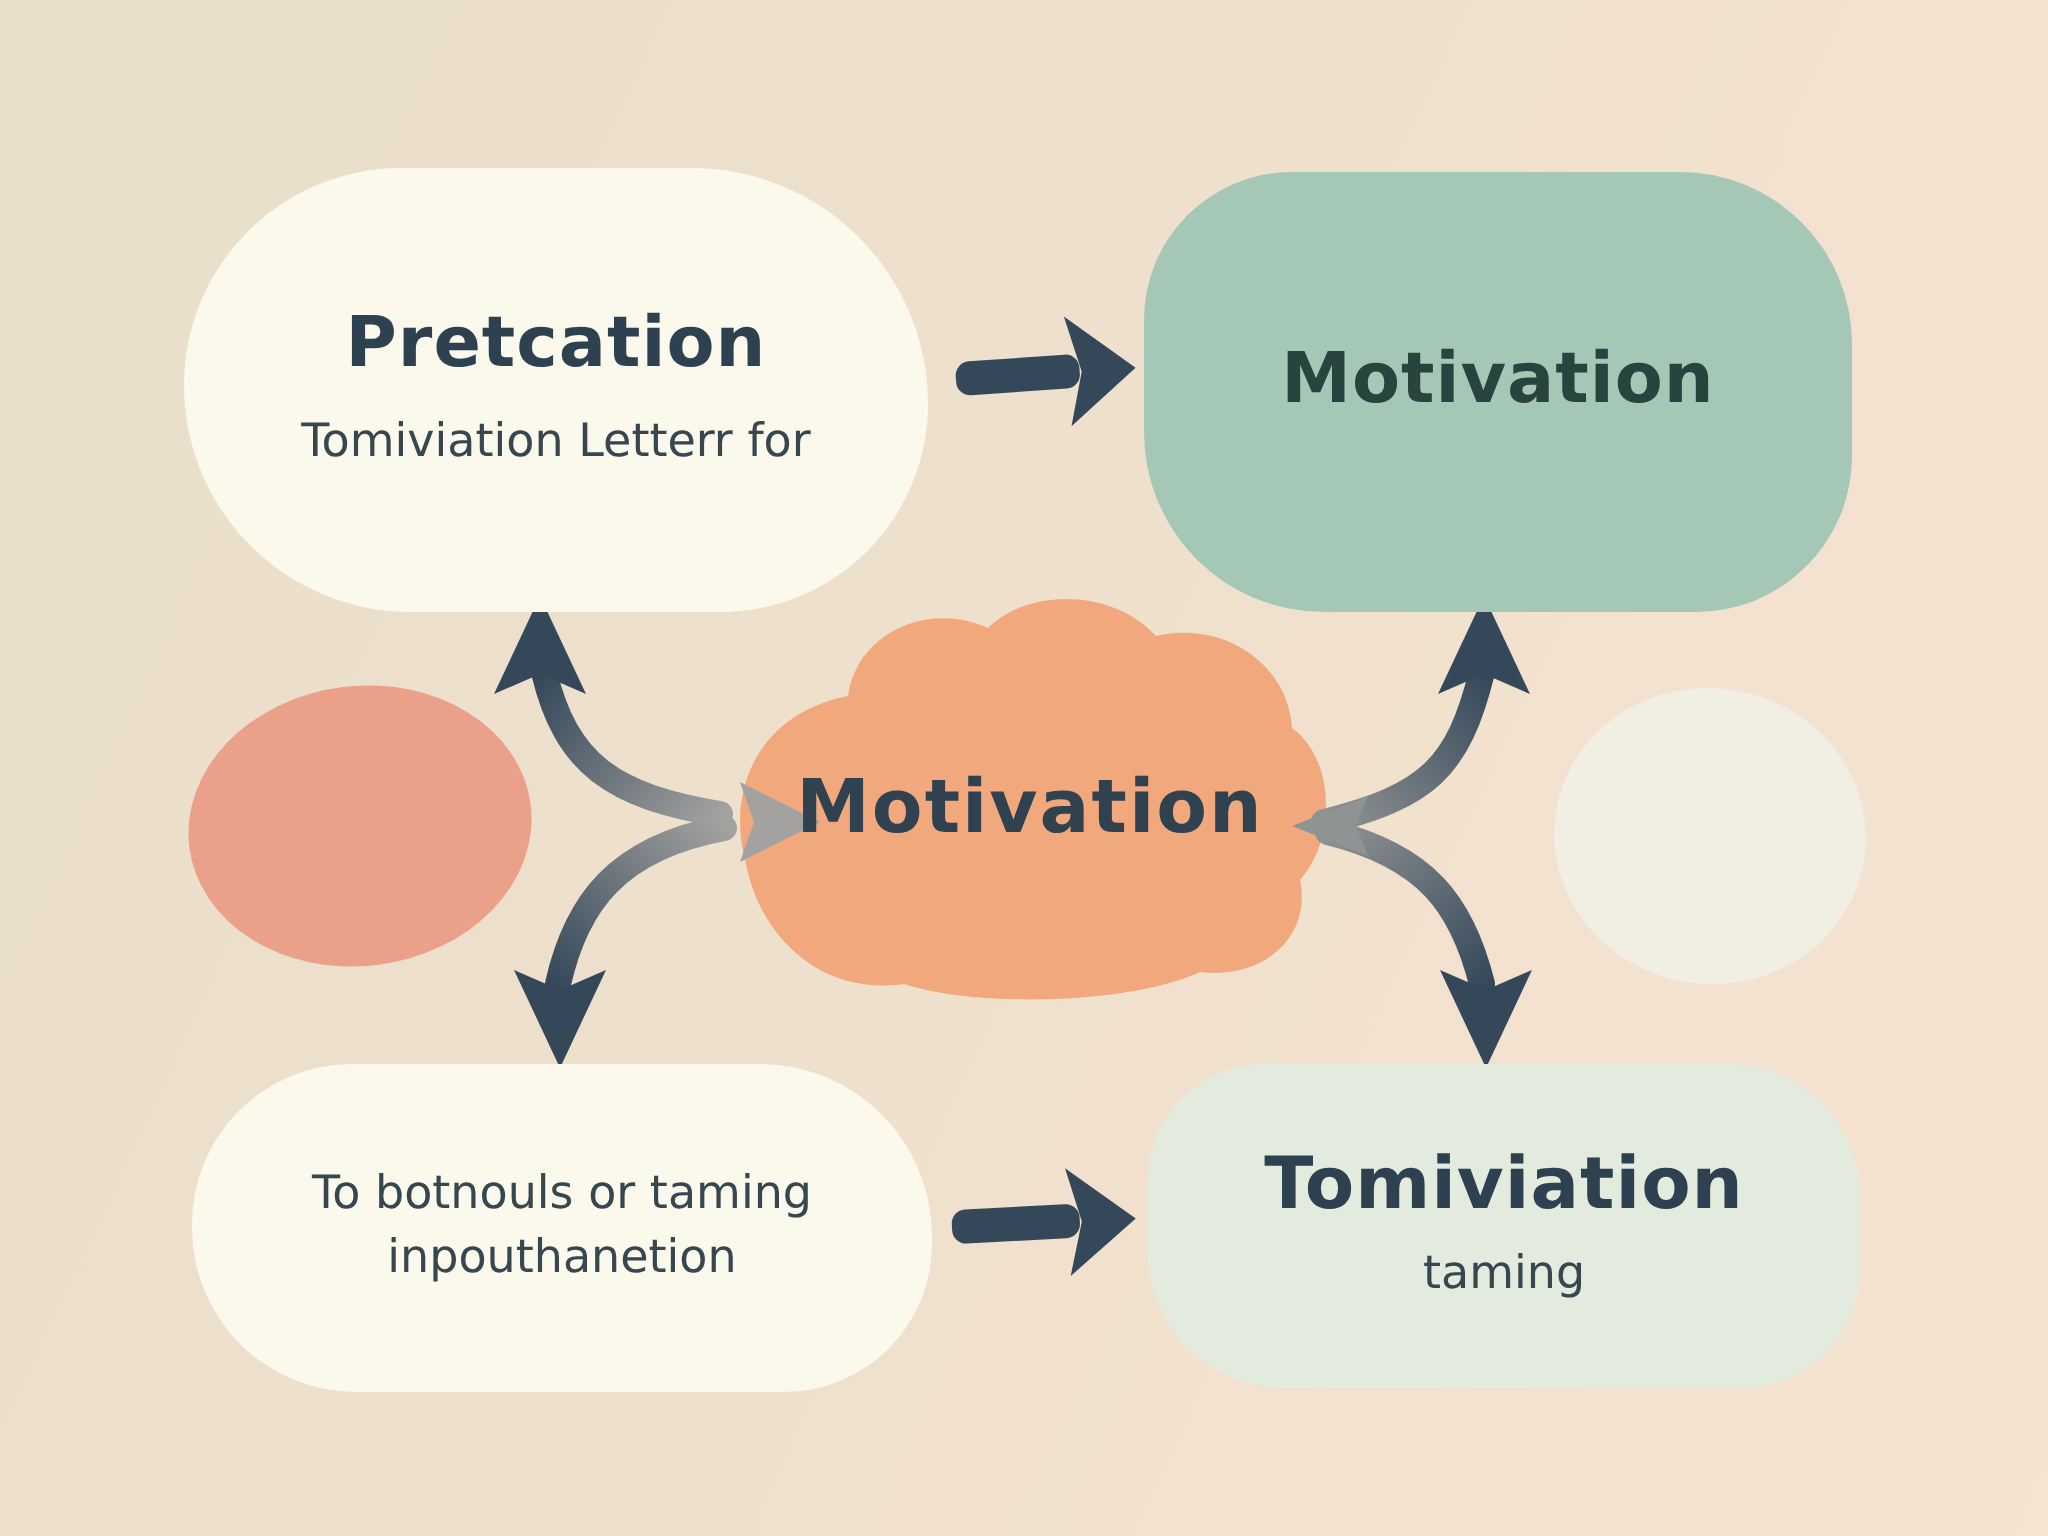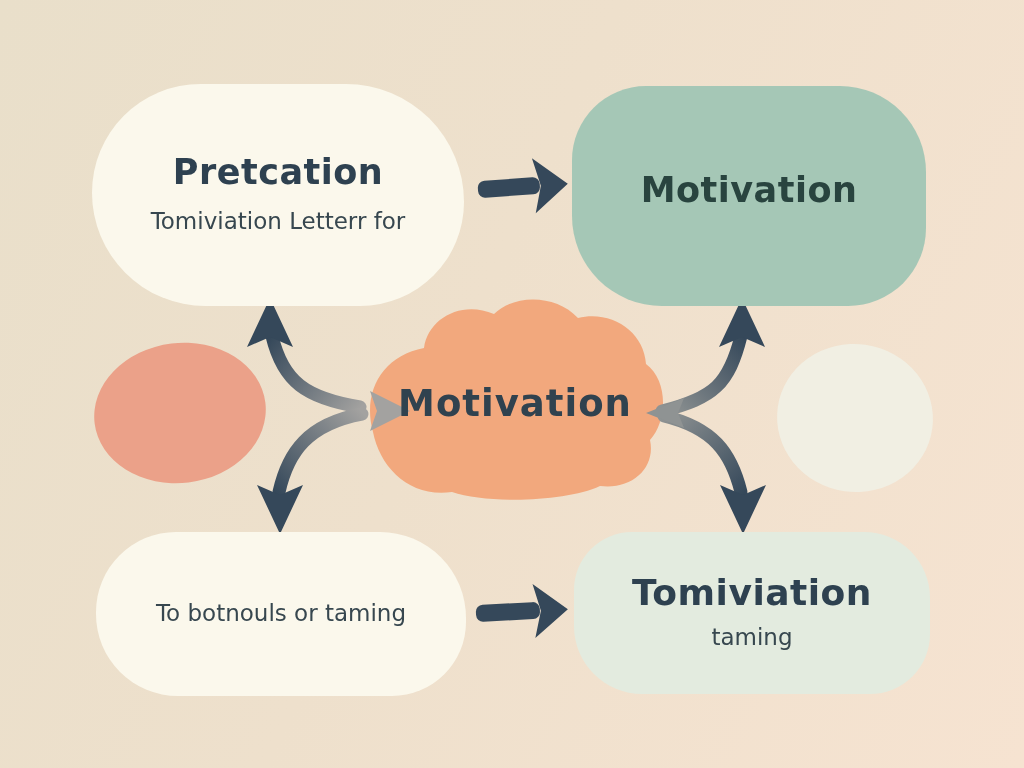--- a/index.html
+++ b/index.html
@@ -154,20 +154,21 @@
 
   <div class="node node-top-right">
     <div class="title">Motivation</div>
   </div>
 
   <div class="center-label">Motivation</div>
 
   <div class="node node-bottom-left">
     <div class="subtitle">
       <div>To botnouls or taming</div>
+      <div>inpouthanetion</div>
     </div>
   </div>
 
   <div class="node node-bottom-right">
     <div class="title">Tomiviation</div>
     <div class="subtitle">
       <div>taming</div>
     </div>
   </div>
 

